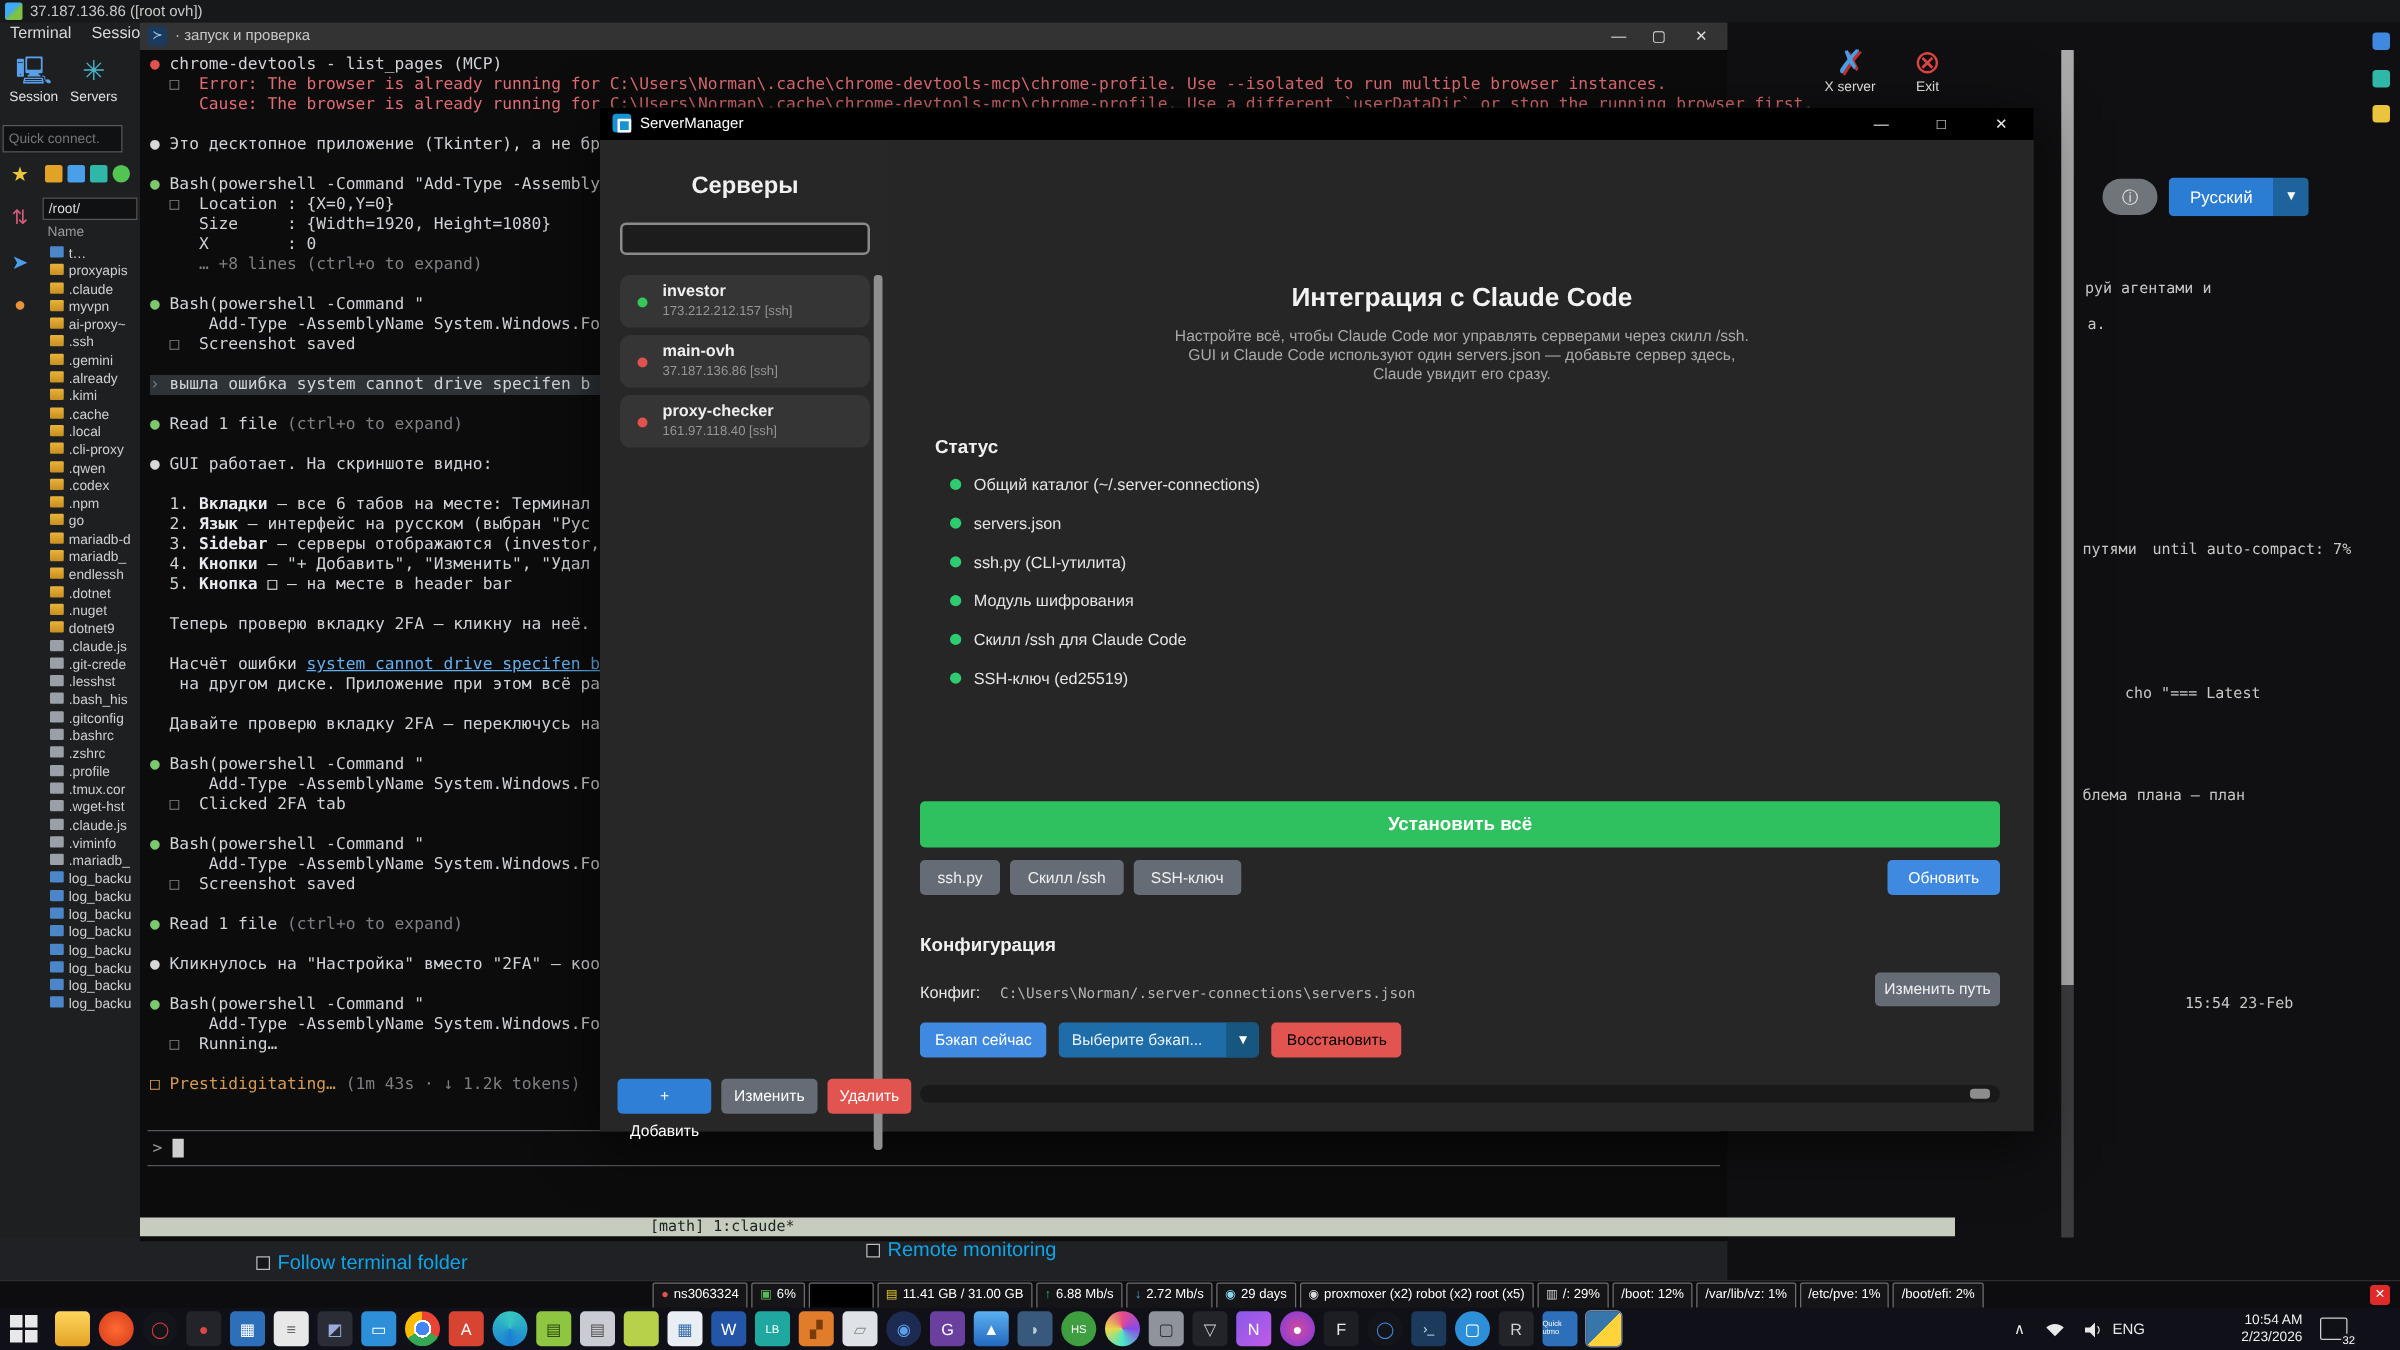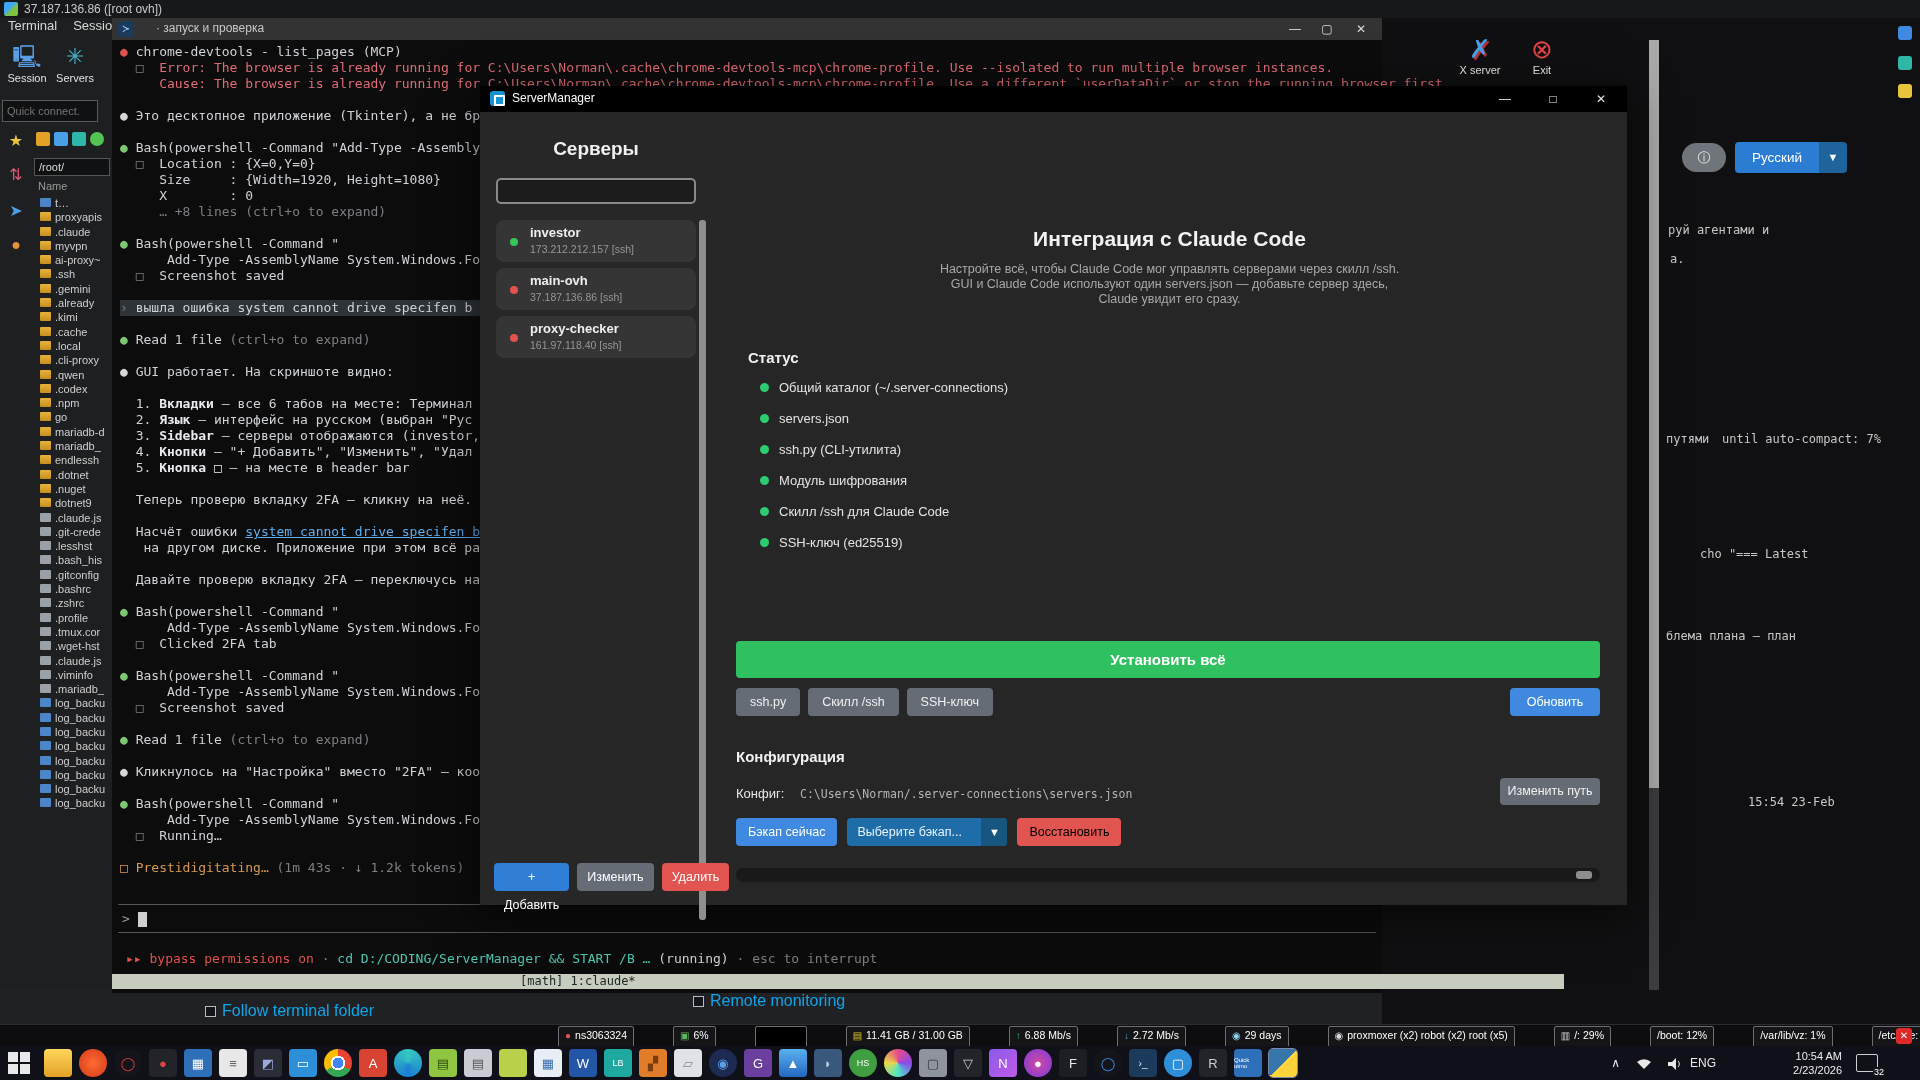--- a/index.html
+++ b/index.html
@@ -42,21 +42,21 @@
   #rscroll-thumb { position:absolute; left:267px; top:22px; width:10px; height:748px; background:#a9a9a9; }
   #rscroll-track { position:absolute; left:267px; top:770px; width:10px; height:202px; background:#3c3c3e; }
   .frag { position:absolute; color:#c8c8c8; font-size:12px; white-space:pre; }
   .edge-ic { position:absolute; left:516px; width:14px; height:14px; border-radius:3px; }
 
   
   #term { position:absolute; left:112px; top:18px; width:1270px; height:975px; background:#0c0c0c; }
   #term-titlebar { position:absolute; left:0; top:0; width:100%; height:22px; background:#333333; }
   #term-tab-icon { position:absolute; left:6px; top:3px; width:16px; height:16px; background:#1b3a5c;
     border-radius:3px; color:#9fd1ff; font-size:10px; text-align:center; line-height:16px; }
-  #term-tab-title { position:absolute; left:28px; top:3px; color:#c8c8c8; font-size:12px;margin-left:16px; }
+  #term-tab-title { position:absolute; left:28px; top:3px; color:#c8c8c8; font-size:12px; }
   .wbtn { position:absolute; top:2px; width:30px; height:18px; color:#dcdcdc; font-size:12px; text-align:center; line-height:18px; }
   #term-lines { position:absolute; left:8px; top:26px; width:1256px; font-size:13px; line-height:16px; white-space:pre; }
   .tl { height:16px; }
   .tl.hl { background:#2e3338; width:1248px; }
   .w { color:#cfd2d6; } .wB { color:#e8eaee; font-weight:bold; }
   .red { color:#e06c75; } .rb { color:#e0524e; } .gb { color:#7cc86f; } .wb { color:#d7d7d7; }
   .dim { color:#7d7f83; } .blue { color:#61afef;text-decoration:underline; } .cyan { color:#4ec9b0; } .orange { color:#d79a52; }
   .rule { position:absolute; left:6px; width:1258px; border-top:1px solid #53565c; }
   #prompt-line { position:absolute; left:10px; top:893px; font-size:13px; color:#9a9a9a; }
   #cursor { display:inline-block; width:9px; height:15px; background:#cfcfcf; vertical-align:middle; }
@@ -124,21 +124,21 @@
   #backup-select .val { flex:1; color:#e8f2fa; font-size:12.5px; line-height:28px; padding-left:10px; }
   #backup-select .chev { width:26px; background:#17577f; color:#fff; text-align:center; line-height:28px; font-size:11px; }
   #restore-btn { height:28px; background:#e25450; border-radius:4px; color:#000000; font-size:12.5px; line-height:28px; padding:0 12px; }
   #hscroll { position:absolute; left:24px; top:756px; width:864px; height:14px; background:#191919; border-radius:7px; }
   #hscroll .thumb { position:absolute; right:8px; top:3px; width:16px; height:8px; background:#8d8d8d; border-radius:3px; }
 
   
   #statusbar { position:absolute; left:0; top:1024px; width:1920px; height:22px; background:#0d0d0f; border-top:1px solid #2c2c30; }
   #segments { position:absolute; left:522px; top:1px; display:flex; gap:3px; }
   .seg { border:1px solid #6e6e72; background:#151517; border-radius:2px; color:#fff; font-size:10.5px;
-    line-height:16px; height:35px; padding:0 6px; white-space:nowrap;margin-left:36px; }
+    line-height:16px; height:35px; padding:0 6px; white-space:nowrap; }
   .seg .si { margin-right:4px; font-size:10px; }
   .spark { width:52px; background:#000; position:relative; }
   .spark:after { content:""; position:absolute; left:2px; bottom:2px; width:46px; height:6px;
     background:linear-gradient(90deg,#0a3,#030 40%,#0a3 70%,#020); }
   #seg-close { position:absolute; left:1896px; top:3px; width:16px; height:16px; background:#e02a2a;
     border-radius:3px; color:#fff; font-size:10px; text-align:center; line-height:16px; }
 
   
   #taskbar { position:absolute; left:0; top:1046px; width:1920px; height:34px; background:#101018; }
   #start { position:absolute; left:8px; top:6px; width:22px; height:22px; display:grid;
@@ -269,21 +269,20 @@
       <span class="wbtn" style="right:72px">—</span>
       <span class="wbtn" style="right:40px">▢</span>
       <span class="wbtn" style="right:6px">✕</span>
     </div>
     <div id="term-lines" class="mono"><div class="tl"><span class="rb">● </span><span class="w">chrome-devtools - list_pages (MCP)</span></div><div class="tl"><span class="dim">  □  </span><span class="red">Error: The browser is already running for C:\Users\Norman\.cache\chrome-devtools-mcp\chrome-profile. Use --isolated to run multiple browser instances.</span></div><div class="tl"><span class="w">     </span><span class="red">Cause: The browser is already running for C:\Users\Norman\.cache\chrome-devtools-mcp\chrome-profile. Use a different `userDataDir` or stop the running browser first.</span></div><div class="tl"></div><div class="tl"><span class="wb">● </span><span class="w">Это десктопное приложение (Tkinter), а не бр</span></div><div class="tl"></div><div class="tl"><span class="gb">● </span><span class="w">Bash(powershell -Command "Add-Type -Assembly</span></div><div class="tl"><span class="dim">  □  </span><span class="w">Location : {X=0,Y=0}</span></div><div class="tl"><span class="w">     Size     : {Width=1920, Height=1080}</span></div><div class="tl"><span class="w">     X        : 0</span></div><div class="tl"><span class="dim">     … +8 lines (ctrl+o to expand)</span></div><div class="tl"></div><div class="tl"><span class="gb">● </span><span class="w">Bash(powershell -Command "</span></div><div class="tl"><span class="w">      Add-Type -AssemblyName System.Windows.Fo</span></div><div class="tl"><span class="dim">  □  </span><span class="w">Screenshot saved</span></div><div class="tl"></div><div class="tl hl"><span class="dim">› </span><span class="w">вышла ошибка system cannot drive specifen b</span></div><div class="tl"></div><div class="tl"><span class="gb">● </span><span class="w">Read 1 file </span><span class="dim">(ctrl+o to expand)</span></div><div class="tl"></div><div class="tl"><span class="wb">● </span><span class="w">GUI работает. На скриншоте видно:</span></div><div class="tl"></div><div class="tl"><span class="w">  1. </span><span class="wB">Вкладки</span><span class="w"> — все 6 табов на месте: Терминал</span></div><div class="tl"><span class="w">  2. </span><span class="wB">Язык</span><span class="w"> — интерфейс на русском (выбран "Рус</span></div><div class="tl"><span class="w">  3. </span><span class="wB">Sidebar</span><span class="w"> — серверы отображаются (investor,</span></div><div class="tl"><span class="w">  4. </span><span class="wB">Кнопки</span><span class="w"> — "+ Добавить", "Изменить", "Удал</span></div><div class="tl"><span class="w">  5. </span><span class="wB">Кнопка □</span><span class="w"> — на месте в header bar</span></div><div class="tl"></div><div class="tl"><span class="w">  Теперь проверю вкладку 2FA — кликну на неё.</span></div><div class="tl"></div><div class="tl"><span class="w">  Насчёт ошибки </span><span class="blue">system cannot drive specifen b</span></div><div class="tl"><span class="w">   на другом диске. Приложение при этом всё ра</span></div><div class="tl"></div><div class="tl"><span class="w">  Давайте проверю вкладку 2FA — переключусь на</span></div><div class="tl"></div><div class="tl"><span class="gb">● </span><span class="w">Bash(powershell -Command "</span></div><div class="tl"><span class="w">      Add-Type -AssemblyName System.Windows.Fo</span></div><div class="tl"><span class="dim">  □  </span><span class="w">Clicked 2FA tab</span></div><div class="tl"></div><div class="tl"><span class="gb">● </span><span class="w">Bash(powershell -Command "</span></div><div class="tl"><span class="w">      Add-Type -AssemblyName System.Windows.Fo</span></div><div class="tl"><span class="dim">  □  </span><span class="w">Screenshot saved</span></div><div class="tl"></div><div class="tl"><span class="gb">● </span><span class="w">Read 1 file </span><span class="dim">(ctrl+o to expand)</span></div><div class="tl"></div><div class="tl"><span class="wb">● </span><span class="w">Кликнулось на "Настройка" вместо "2FA" — коо</span></div><div class="tl"></div><div class="tl"><span class="gb">● </span><span class="w">Bash(powershell -Command "</span></div><div class="tl"><span class="w">      Add-Type -AssemblyName System.Windows.Fo</span></div><div class="tl"><span class="dim">  □  </span><span class="w">Running…</span></div><div class="tl"></div><div class="tl"><span class="orange">□ </span><span class="orange">Prestidigitating… </span><span class="dim">(1m 43s · ↓ 1.2k tokens)</span></div></div>
     <div class="rule" style="top:886px"></div>
     <div id="prompt-line" class="mono">
       <span>&gt;</span> <span id="cursor"></span>
     </div>
     <div class="rule" style="top:914px"></div>
-    <div id="bypass" class="mono"><span class="rb">▸▸ bypass permissions on</span><span class="dim"> · </span><span class="cyan">cd D:/CODING/ServerManager &amp;&amp; START /B …</span><span class="w"> (running)</span><span class="dim"> · esc to interrupt</span></div>
     <div id="tmuxbar">
       <span id="tmuxtext" class="mono">[math] 1:claude*</span>
     </div>
   </div>
 
   <div id="sm">
     <div id="sm-titlebar">
       <span id="sm-icon"></span>
       <span id="sm-title">ServerManager</span>
       <span class="sm-wbtn" style="right:100px">—</span>

